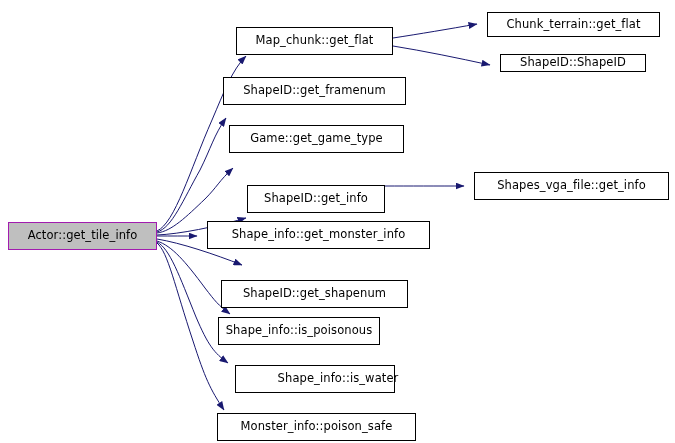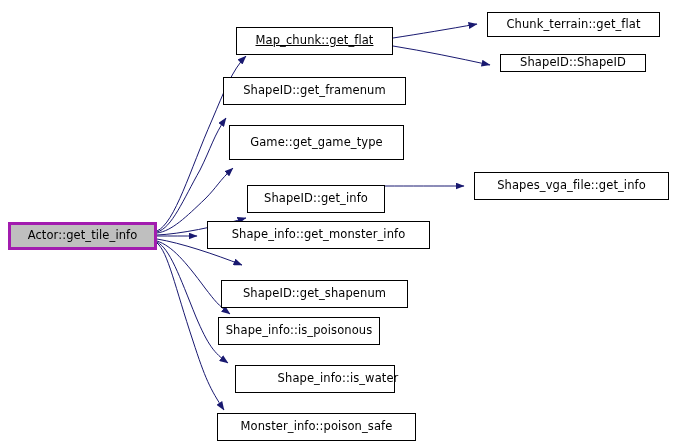--- a/index.html
+++ b/index.html
@@ -32,21 +32,21 @@
     line-height: 1;
     display: flex;
     align-items: center;
     justify-content: center;
     white-space: nowrap;
     letter-spacing: 0.1px;
     z-index: 5;
   }
   .gnode.root {
     background: #bfbfbf;
-    border: 3px solid #a21caf;
+    border: 1px solid #a21caf;
   }
 </style>
 </head>
 <body>
 
 <div id="canvas">
 
   <svg id="edge-layer" viewBox="0 0 675 443" xmlns="http://www.w3.org/2000/svg">
     <defs>
       <marker id="arrowhead" markerWidth="9" markerHeight="7" refX="8.5" refY="3.5" orient="auto" markerUnits="userSpaceOnUse">
@@ -64,23 +64,23 @@
         <path d="M157,242 C170,249 179,275 196,317 C208,345 214,353 228,363" fill="none" stroke="#191970" stroke-width="1" marker-end="url(#arrowhead)"></path>
         <path d="M157,243 C168,252 175,287 193,341 C205,378 210,389 224,410" fill="none" stroke="#191970" stroke-width="1" marker-end="url(#arrowhead)"></path>
         <path d="M393,38 C419,34 449,29 477,24" fill="none" stroke="#191970" stroke-width="1" marker-end="url(#arrowhead)"></path>
         <path d="M393,46 C424,51 458,58 490,65" fill="none" stroke="#191970" stroke-width="1" marker-end="url(#arrowhead)"></path>
         <path d="M385,186 C409,186 438,186 464,186" fill="none" stroke="#191970" stroke-width="1" marker-end="url(#arrowhead)"></path>
       </g>
   </svg>
 
   <div id="nodes-group">
       <div class="gnode root" style="left: 8px; top: 222px; width: 149px; height: 28px;">Actor::get_tile_info</div>
-      <div class="gnode" style="left: 236px; top: 27px; width: 157px; height: 28px; text-decoration: underline;">Map_chunk::get_flat</div>
+      <div class="gnode" style="left: 236px; top: 27px; width: 157px; height: 28px;">Map_chunk::get_flat</div>
       <div class="gnode" style="left: 223px; top: 77px; width: 183px; height: 28px;">ShapeID::get_framenum</div>
-      <div class="gnode" style="left: 229px; top: 125px; width: 175px; height: 35px;">Game::get_game_type</div>
+      <div class="gnode" style="left: 229px; top: 125px; width: 175px; height: 28px;">Game::get_game_type</div>
       <div class="gnode" style="left: 247px; top: 173px; width: 138px; height: 28px; margin-top: 12px;">ShapeID::get_info</div>
       <div class="gnode" style="left: 207px; top: 221px; width: 223px; height: 28px;">Shape_info::get_monster_info</div>
       <div class="gnode" style="left: 221px; top: 269px; width: 187px; height: 28px; margin-top: 11px;">ShapeID::get_shapenum</div>
       <div class="gnode" style="left: 218px; top: 317px; width: 162px; height: 28px;">Shape_info::is_poisonous</div>
       <div class="gnode" style="left: 235px; top: 365px; width: 160px; height: 28px; padding-left: 46px;">Shape_info::is_water</div>
       <div class="gnode" style="left: 217px; top: 413px; width: 199px; height: 28px;">Monster_info::poison_safe</div>
       <div class="gnode" style="left: 487px; top: 12px; width: 173px; height: 25px;">Chunk_terrain::get_flat</div>
       <div class="gnode" style="left: 500px; top: 54px; width: 146px; height: 18px;">ShapeID::ShapeID</div>
       <div class="gnode" style="left: 474px; top: 172px; width: 195px; height: 28px;">Shapes_vga_file::get_info</div>
     </div>

